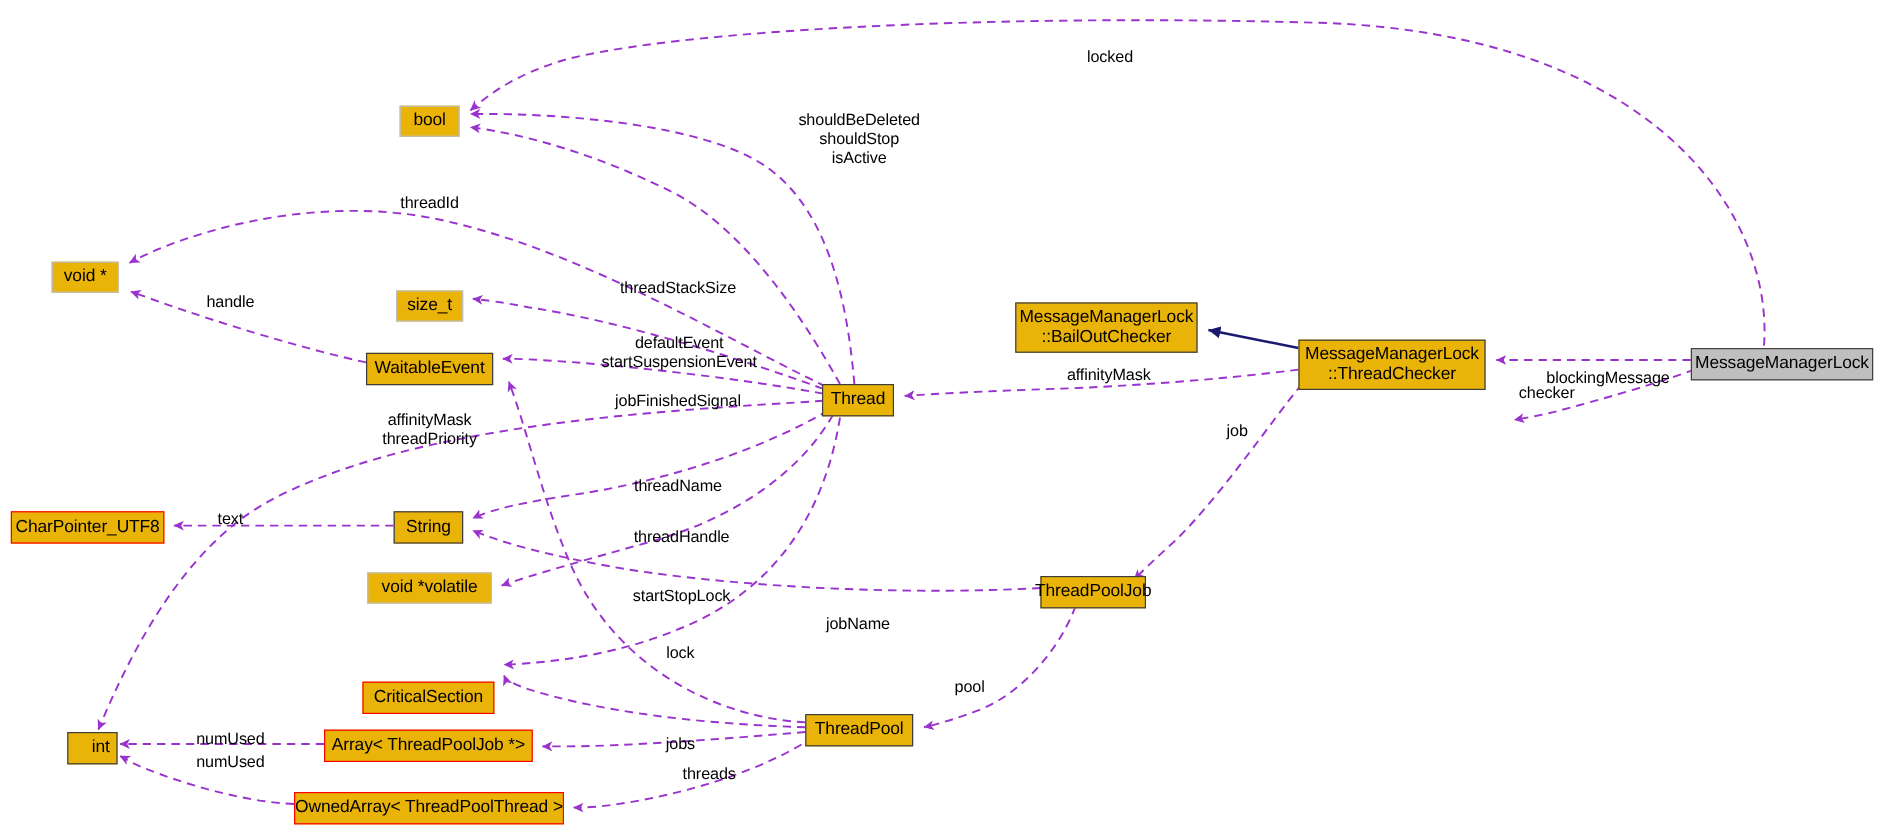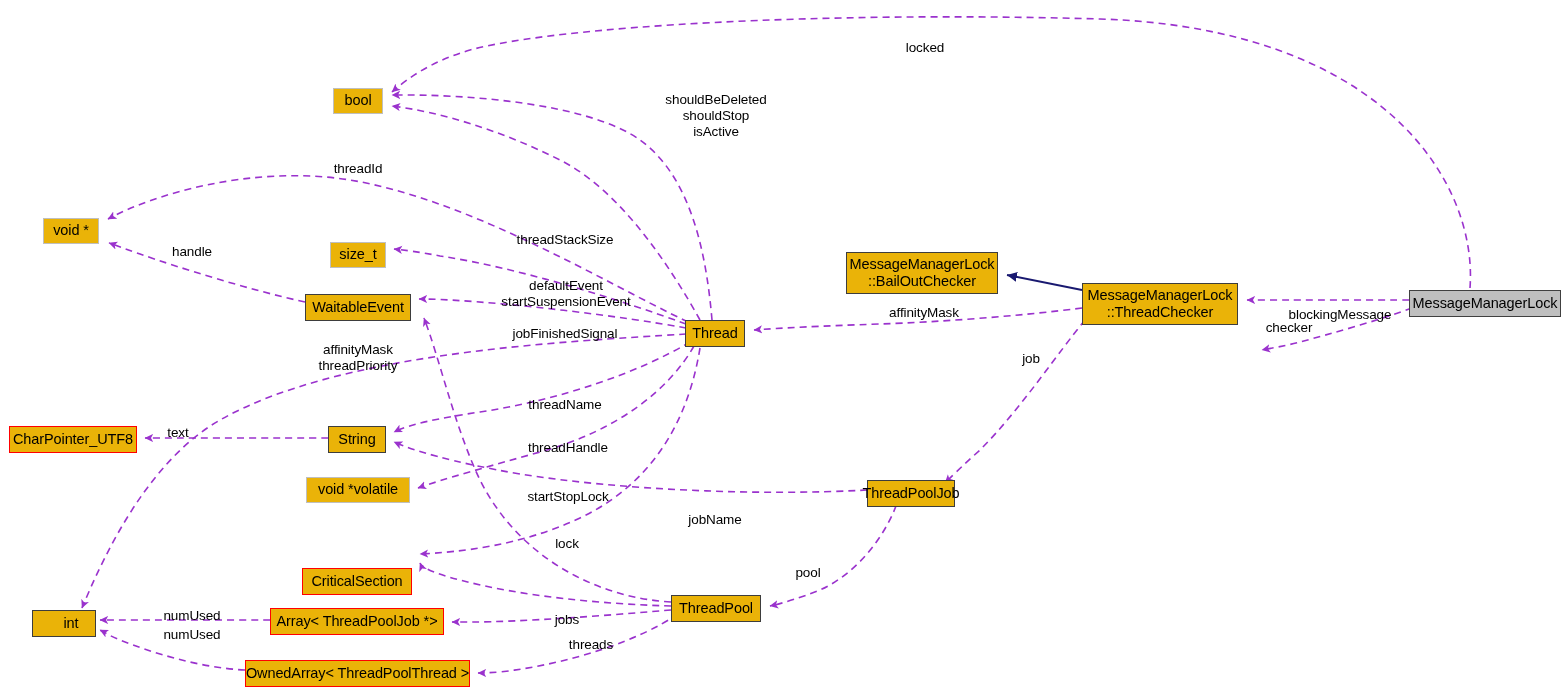--- a/index.html
+++ b/index.html
@@ -133,37 +133,37 @@
 ::BailOutChecker</div>
   <div class="node border-black" style="left:1082px;top:283px;width:156px;height:42px;">MessageManagerLock
 ::ThreadChecker</div>
   <div class="node highlight" style="left:1409px;top:290px;width:152px;height:27px;">MessageManagerLock</div>
   <div class="node border-red" style="left:9px;top:426px;width:128px;height:27px;">CharPointer_UTF8</div>
   <div class="node border-black" style="left:328px;top:426px;width:58px;height:27px;">String</div>
   <div class="node border-gray" style="left:306px;top:477px;width:104px;height:26px;">void *volatile</div>
   <div class="node border-red" style="left:302px;top:542px;width:110px;height:27px;margin-top:26px;">CriticalSection</div>
   <div class="node border-black" style="left:867px;top:480px;width:88px;height:27px;">ThreadPoolJob</div>
   <div class="node border-black" style="left:671px;top:595px;width:90px;height:27px;">ThreadPool</div>
-  <div class="node border-black" style="left:32px;top:610px;width:64px;height:27px;padding-left:14px;">int</div>
+  <div class="node border-black" style="left:56px;top:610px;width:42px;height:27px;padding-left:14px;">int</div>
   <div class="node border-red" style="left:270px;top:608px;width:174px;height:27px;">Array&lt; ThreadPoolJob *&gt;</div>
   <div class="node border-red" style="left:245px;top:660px;width:225px;height:27px;">OwnedArray&lt; ThreadPoolThread &gt;</div>
 
   <div class="edge-label" style="left:897px;top:4px;width:56px;margin-top:36px;">locked</div>
   <div class="edge-label multi" style="left:651px;top:92px;width:130px;">shouldBeDeleted
 shouldStop
 isActive</div>
   <div class="edge-label" style="left:327px;top:161px;width:62px;">threadId</div>
   <div class="edge-label" style="left:166px;top:244px;width:52px;">handle</div>
   <div class="edge-label" style="left:513px;top:232px;width:104px;">threadStackSize</div>
   <div class="edge-label multi" style="left:501px;top:278px;width:130px;">defaultEvent
 startSuspensionEvent</div>
   <div class="edge-label" style="left:507px;top:326px;width:116px;">jobFinishedSignal</div>
   <div class="edge-label multi" style="left:309px;top:342px;width:98px;">affinityMask
 threadPriority</div>
-  <div class="edge-label" style="left:160px;top:425px;width:36px;">text</div>
+  <div class="edge-label" style="left:174px;top:425px;width:36px;">text</div>
   <div class="edge-label" style="left:523px;top:397px;width:84px;">threadName</div>
   <div class="edge-label" style="left:523px;top:440px;width:90px;">threadHandle</div>
   <div class="edge-label" style="left:521px;top:489px;width:94px;">startStopLock</div>
   <div class="edge-label" style="left:681px;top:512px;width:68px;">jobName</div>
   <div class="edge-label" style="left:548px;top:536px;width:38px;">lock</div>
   <div class="edge-label" style="left:548px;top:612px;width:38px;">jobs</div>
   <div class="edge-label" style="left:537px;top:637px;width:60px;margin-left:24px;">threads</div>
   <div class="edge-label" style="left:156px;top:608px;width:72px;">numUsed</div>
   <div class="edge-label" style="left:156px;top:627px;width:72px;">numUsed</div>
   <div class="edge-label" style="left:789px;top:565px;width:38px;">pool</div>

